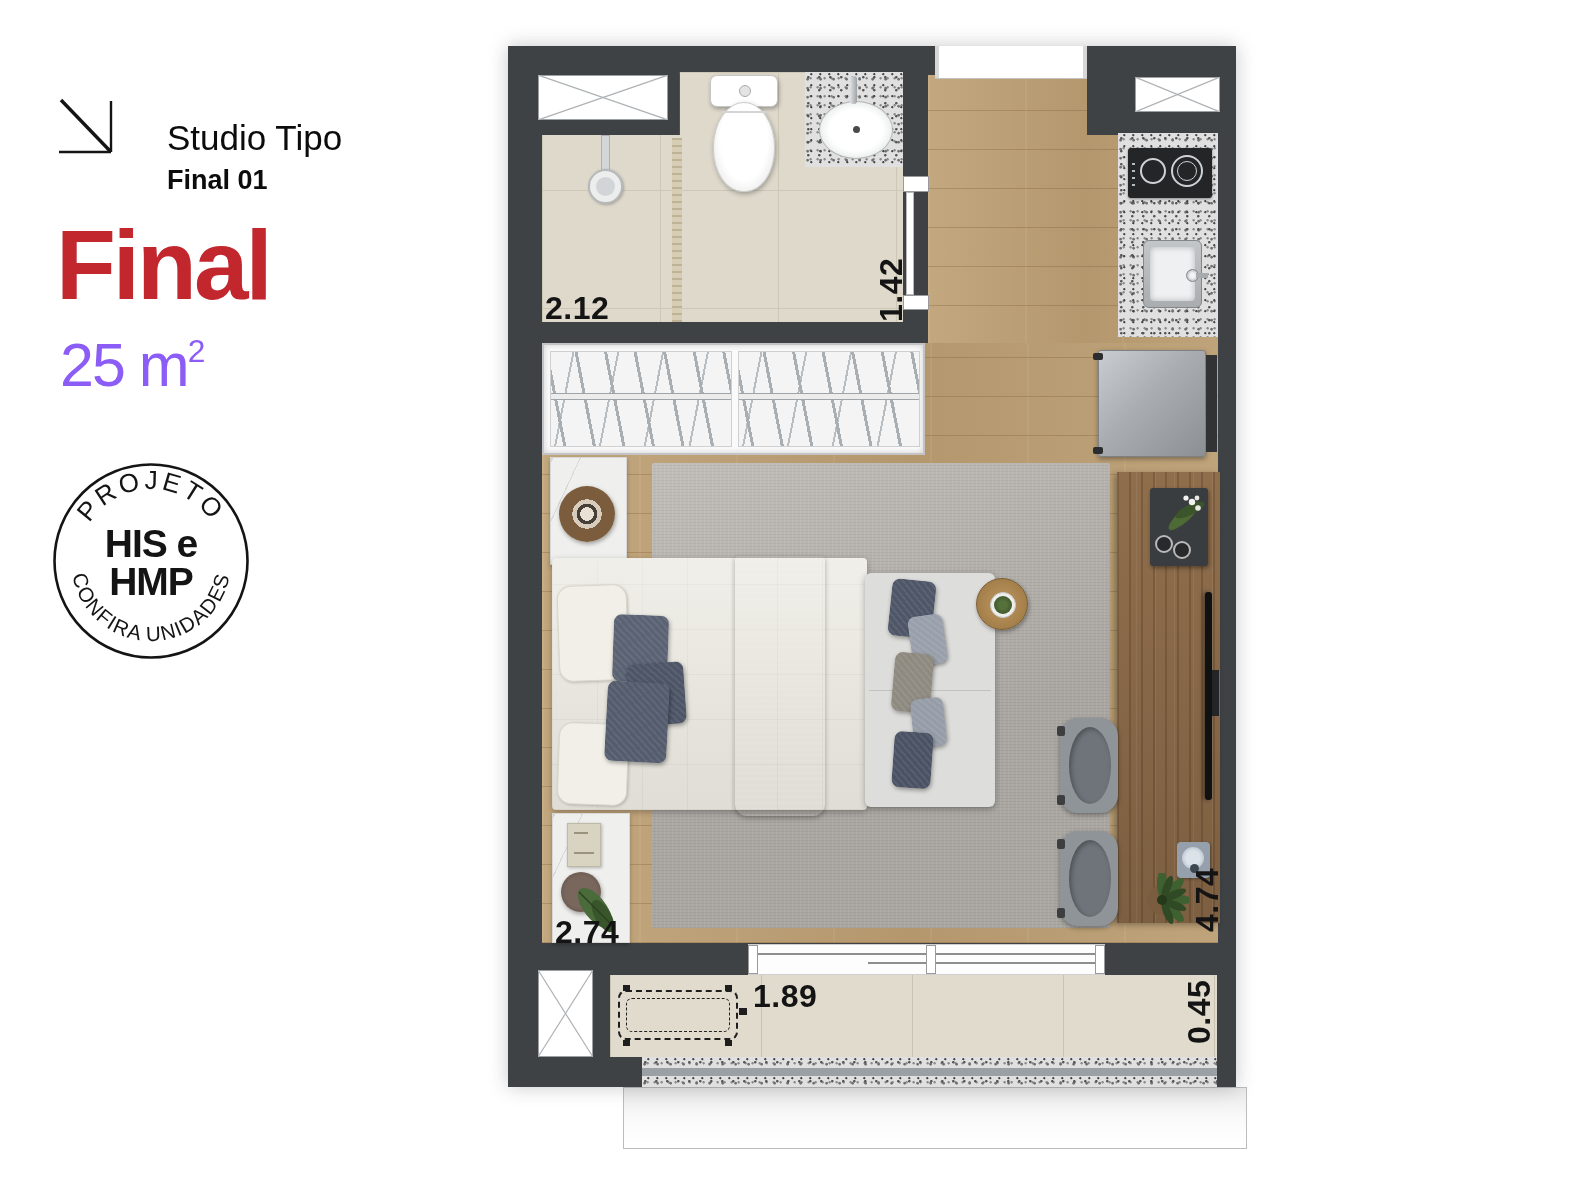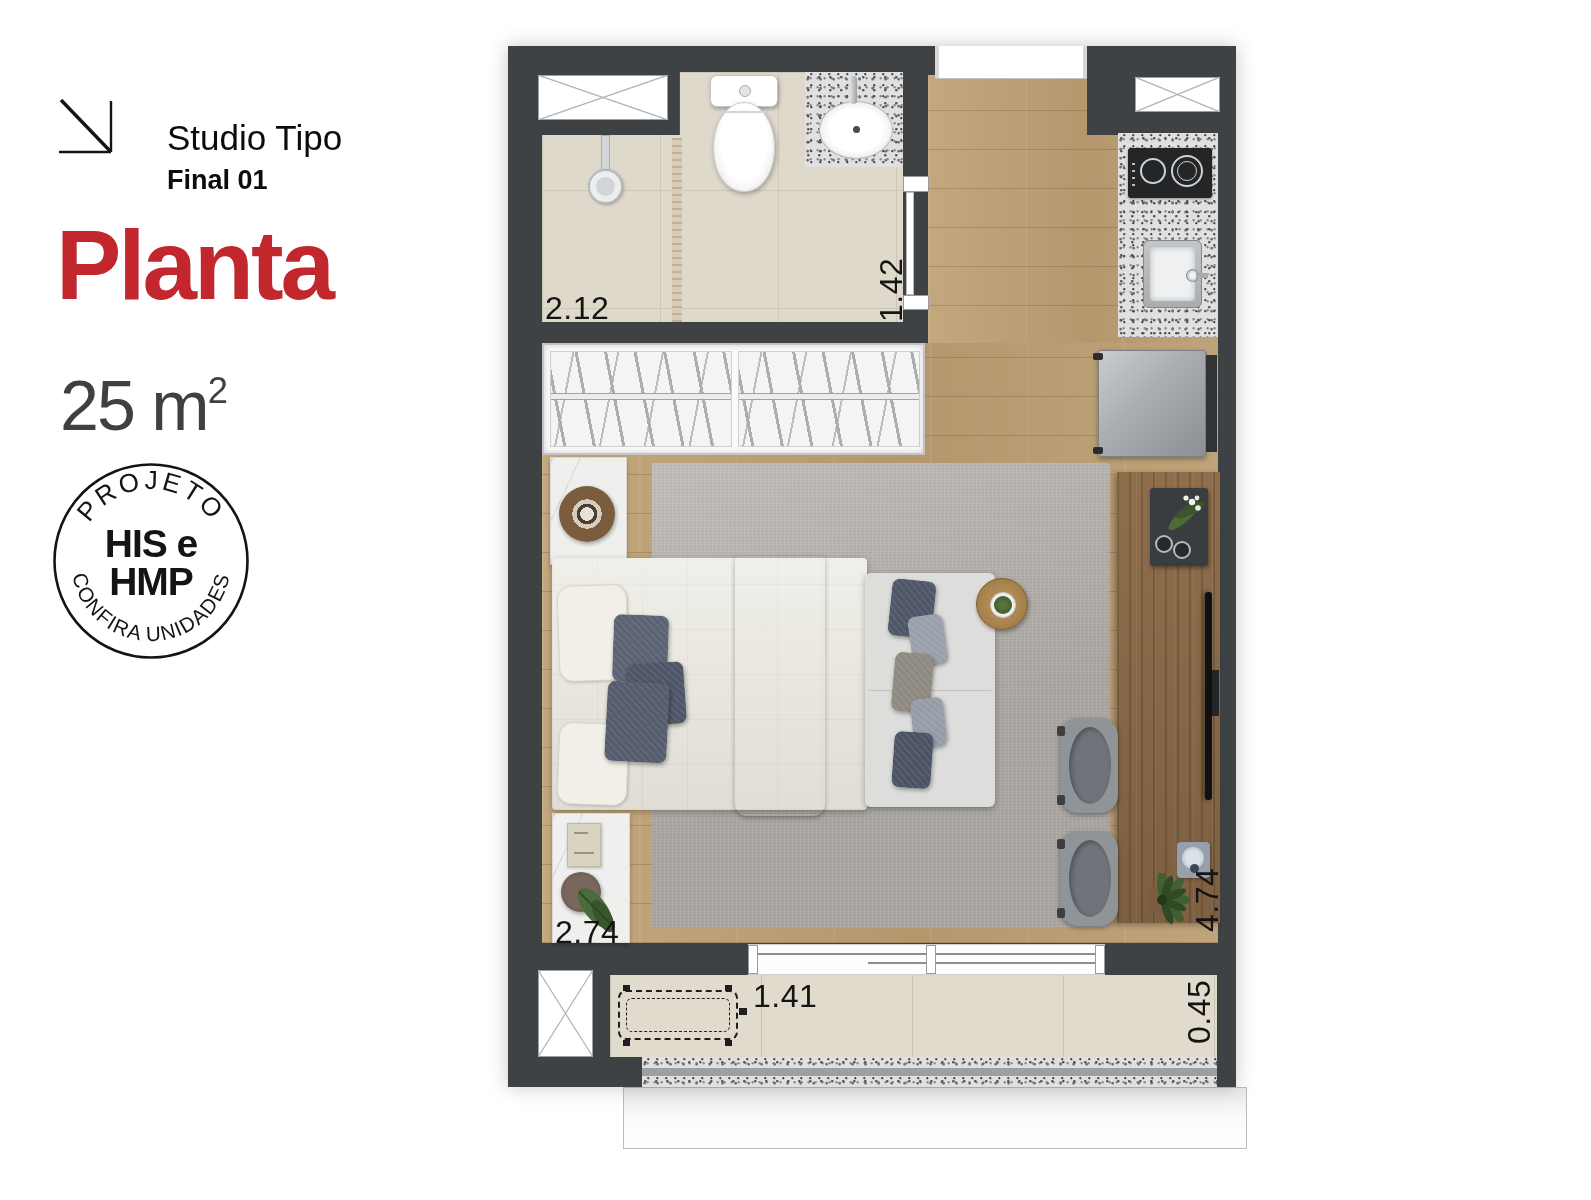--- a/index.html
+++ b/index.html
@@ -5,22 +5,22 @@
   * { margin:0; padding:0; box-sizing:border-box; }
   html,body { width:1591px; height:1200px; background:#ffffff; overflow:hidden;
               font-family:"Liberation Sans", sans-serif; }
   .abs { position:absolute; }
 
   
   .plan-type   { left:167px; top:118px; font-size:35px; font-weight:500; color:#0c0c0c; }
   .unit-final  { left:167px; top:165px; font-size:27px; font-weight:700; color:#0c0c0c; }
   .unit-type   { left:56px;  top:212px; font-size:98px; font-weight:700; color:#c1272d;
                  letter-spacing:-3px; line-height:1.1; }
-  .unit-area   { left:60px;  top:332px; font-size:70px; font-weight:400; color:#404040;
-                 letter-spacing:-2px; line-height:1.1;margin-top:36px; }
+  .unit-area   { left:60px;  top:332px; font-size:61px; font-weight:400; color:#8b5cf6;
+                 letter-spacing:-2px; line-height:1.1; }
   .unit-area sup { font-size:52%; position:relative; top:-0.08em; vertical-align:super; }
 
   
   .plan { left:505px; top:40px; width:748px; height:1120px; }
   .plan-body { left:3px; top:6px; width:728px; height:1041px; background:#3f4245;
                box-shadow:0 0 18px rgba(40,40,40,.25); z-index:1; }
 
   
   .floor { z-index:2; }
   .tile  { background-color:#ded9cb;
@@ -109,39 +109,39 @@
   .jamb { position:absolute; top:0; bottom:0; width:10px; background:#ffffff; border:1px solid #9a9a9a; }
 
   .door-tab { background:#ffffff; border:1px solid #9a9a9a; z-index:4; }
   .door-leaf { background:#ffffff; border:1px solid #b8b8b8; z-index:4; }
 
   .gran-band { z-index:4; }
   .shadow-slab { background:linear-gradient(180deg,#e9e9e9,#fafafa 50%,#ffffff);
                  border:1px solid #bcbcbc; z-index:0; }
 
   
-  .lbl { font-size:32px; color:#141414; z-index:6; letter-spacing:0.5px; }
+  .lbl { font-size:32px; color:#141414; z-index:6; letter-spacing:0.5px;font-weight:bold; }
   .lbl-v { writing-mode:vertical-rl; transform:rotate(180deg); }
 
   svg text { font-family:"Liberation Sans", sans-serif; }
 </style>
 </head>
 <body>
 
 <div class="abs" style="left:58px; top:98px; width:58px; height:62px;">
   <svg width="58" height="62" viewBox="0 0 58 62">
     <line x1="3" y1="2" x2="53" y2="54" stroke="#141414" stroke-width="3.4"></line>
     <line x1="1" y1="54" x2="53" y2="54" stroke="#141414" stroke-width="2.4"></line>
     <line x1="53" y1="3" x2="53" y2="54" stroke="#141414" stroke-width="2.4"></line>
   </svg>
 </div>
 
 <div class="abs plan-type">Studio Tipo</div>
 <div class="abs unit-final">Final 01</div>
-<div class="abs unit-type">Planta</div>
+<div class="abs unit-type">Final</div>
 <div class="abs unit-area"><span>25 m</span><sup>2</sup></div>
 
 <div class="abs" style="left:52px; top:462px; width:198px; height:198px;">
   <svg width="198" height="198" viewBox="0 0 198 198">
     <defs>
       <path id="arcTop" d="M 27 99 A 72 72 0 0 1 171 99"></path>
       <path id="arcBottom" d="M 19 99 A 80 80 0 0 0 179 99"></path>
     </defs>
     <circle cx="99" cy="99" r="96.5" fill="#ffffff" stroke="#141414" stroke-width="2.6"></circle>
     <text font-size="26" font-weight="500" letter-spacing="3.5" fill="#141414">
@@ -343,15 +343,15 @@
   <div class="abs gran-band granite" style="left:137px; top:1017px; width:575px; height:11px;"></div>
   <div class="abs gran-band" style="left:137px; top:1028px; width:575px; height:8px; background:#9aa0a3;"></div>
   <div class="abs gran-band granite" style="left:137px; top:1036px; width:575px; height:11px;"></div>
 
   <div class="abs shadow-slab" style="left:118px; top:1047px; width:624px; height:62px;"></div>
 
   <div class="abs lbl" style="left:40px; top:250px;">2.12</div>
   <div class="abs lbl lbl-v" style="left:368px; top:212px; height:70px;">1.42</div>
   <div class="abs lbl" style="left:50px; top:874px;">2.74</div>
   <div class="abs lbl lbl-v" style="left:684px; top:822px; height:70px;">4.74</div>
-  <div class="abs lbl" style="left:248px; top:938px;">1.41</div>
+  <div class="abs lbl" style="left:248px; top:938px;">1.89</div>
   <div class="abs lbl lbl-v" style="left:676px; top:934px; height:70px;">0.45</div>
 </div>
 
 </body></html>

